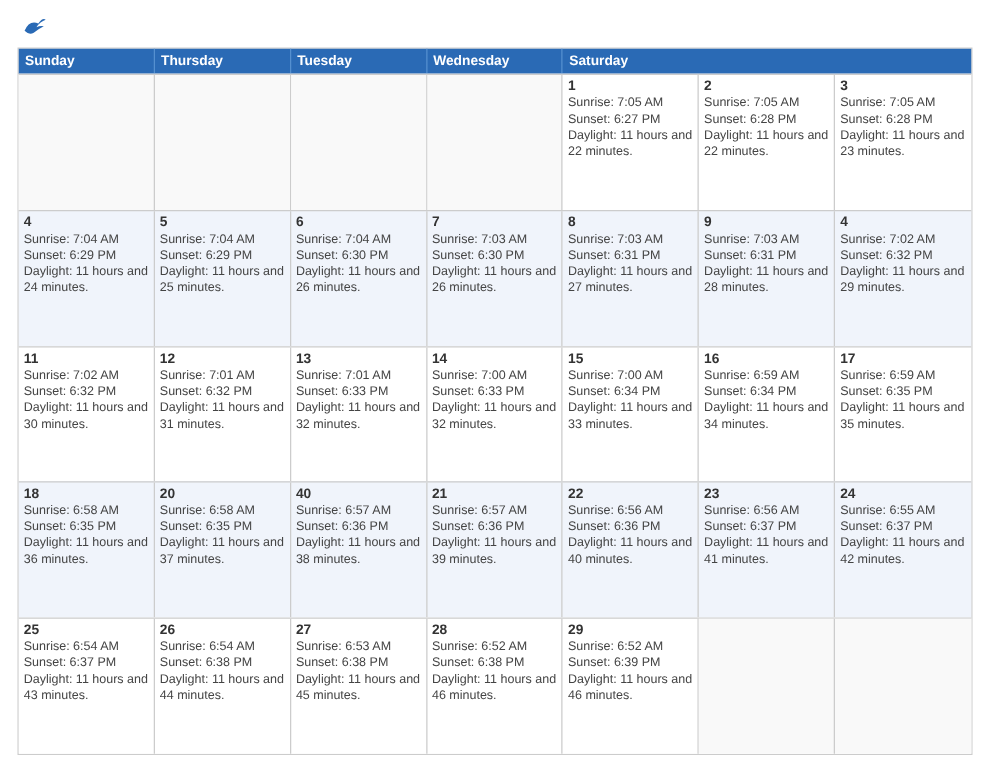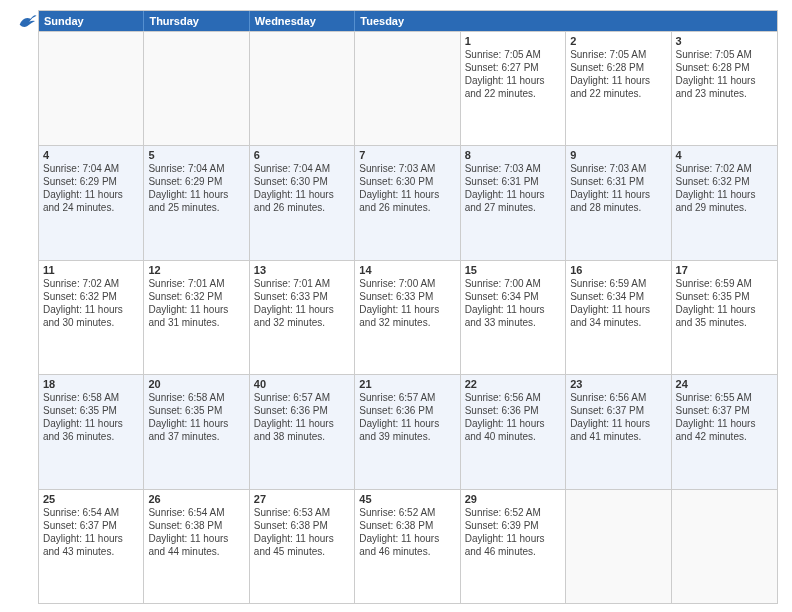--- a/index.html
+++ b/index.html
@@ -8,20 +8,21 @@
       background: #fff;
       width: 792px;
       height: 612px;
       overflow: hidden;
     }
     .page {
       width: 792px;
       height: 612px;
       padding: 10px 14px 8px 14px;
       display: flex;
+      flex-direction: column;
     }
     .header {
       display: flex;
       justify-content: space-between;
       align-items: flex-start;
       margin-bottom: 6px;
     }
     .logo {
       display: flex;
       flex-direction: column;
@@ -133,22 +134,23 @@
     <div class="title-block">
       <div class="main-title"></div>
       <div class="subtitle"></div>
     </div>
   </div>
 
   <div class="calendar">
     <div class="cal-header">
     <div class="cal-header-cell">Sunday</div>
         <div class="cal-header-cell">Thursday</div>
+        <div class="cal-header-cell">Tuesday</div>
         <div class="cal-header-cell">Wednesday</div>
-        <div class="cal-header-cell">Tuesday</div>
+        <div class="cal-header-cell">Saturday</div>
       </div>
     <div class="cal-body">
     <div class="cal-row">
           <div class="cal-cell empty"></div>
           <div class="cal-cell empty"></div>
           <div class="cal-cell empty"></div>
           <div class="cal-cell empty"></div>
           <div class="cal-cell">
             <div class="cell-date">1</div>
             <div class="cell-info">Sunrise: 7:05 AM<br>Sunset: 6:27 PM<br>Daylight: 11 hours and 22 minutes.</div>
@@ -259,21 +261,21 @@
           </div>
           <div class="cal-cell">
             <div class="cell-date">26</div>
             <div class="cell-info">Sunrise: 6:54 AM<br>Sunset: 6:38 PM<br>Daylight: 11 hours and 44 minutes.</div>
           </div>
           <div class="cal-cell">
             <div class="cell-date">27</div>
             <div class="cell-info">Sunrise: 6:53 AM<br>Sunset: 6:38 PM<br>Daylight: 11 hours and 45 minutes.</div>
           </div>
           <div class="cal-cell">
-            <div class="cell-date">45</div>
+            <div class="cell-date">28</div>
             <div class="cell-info">Sunrise: 6:52 AM<br>Sunset: 6:38 PM<br>Daylight: 11 hours and 46 minutes.</div>
           </div>
           <div class="cal-cell">
             <div class="cell-date">29</div>
             <div class="cell-info">Sunrise: 6:52 AM<br>Sunset: 6:39 PM<br>Daylight: 11 hours and 46 minutes.</div>
           </div>
           <div class="cal-cell empty"></div>
           <div class="cal-cell empty"></div>
         </div>
       </div>

